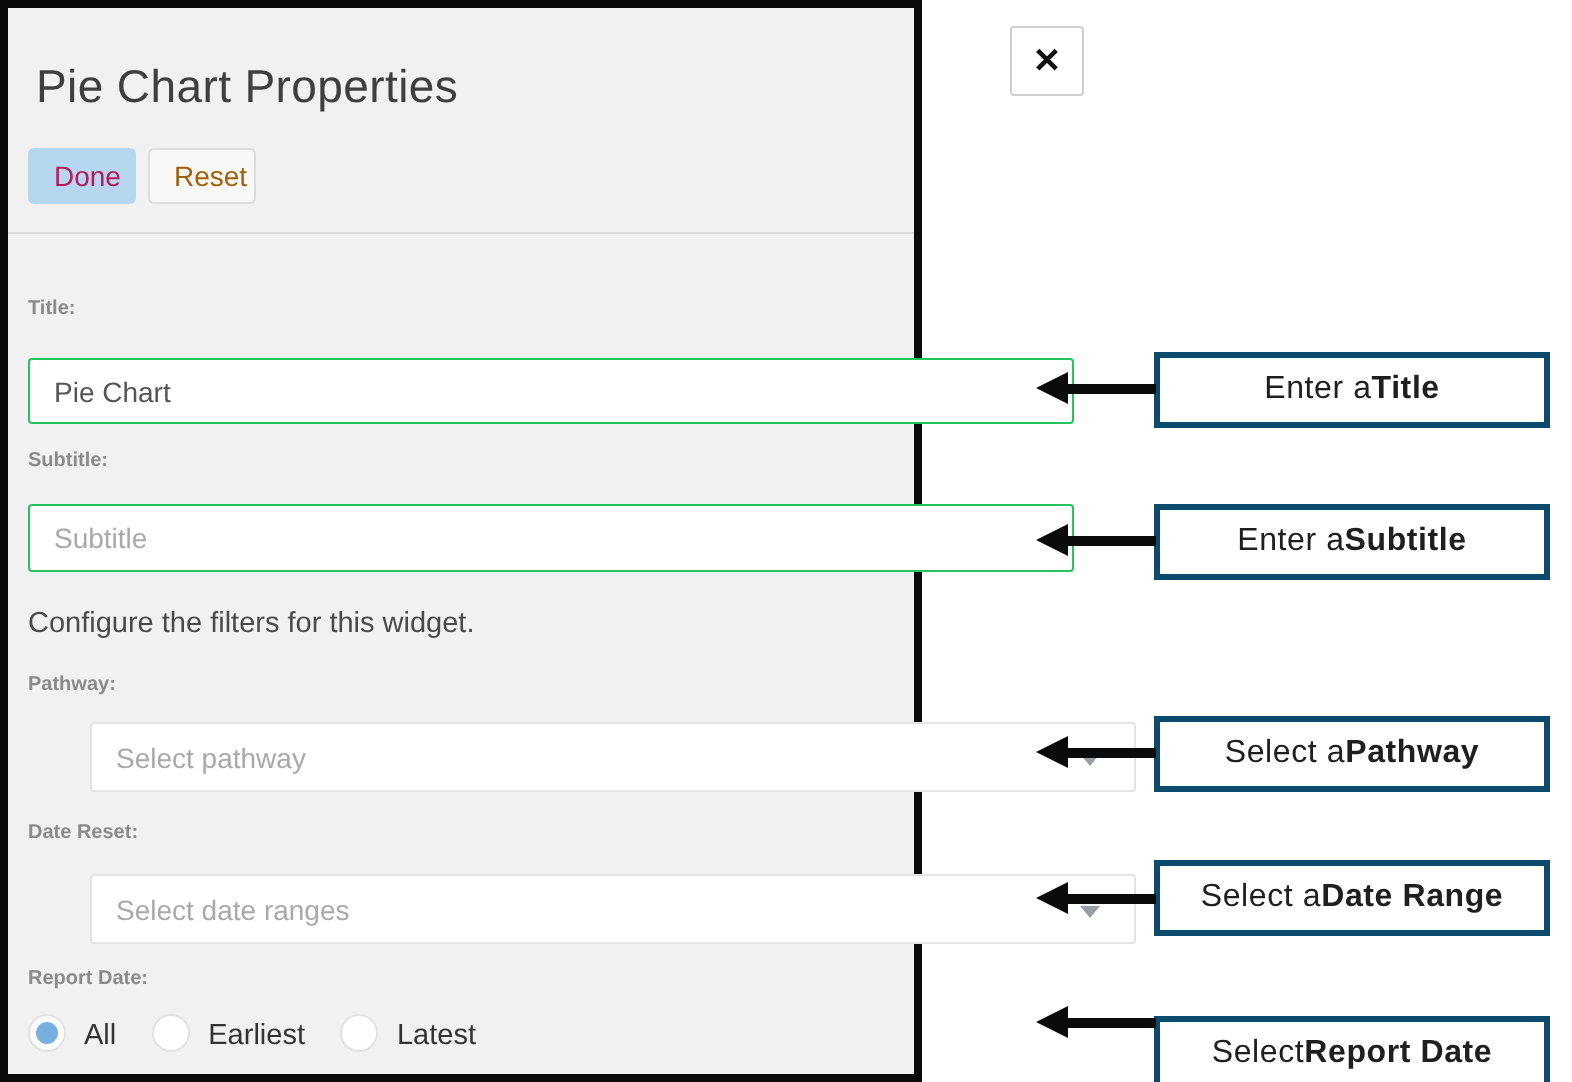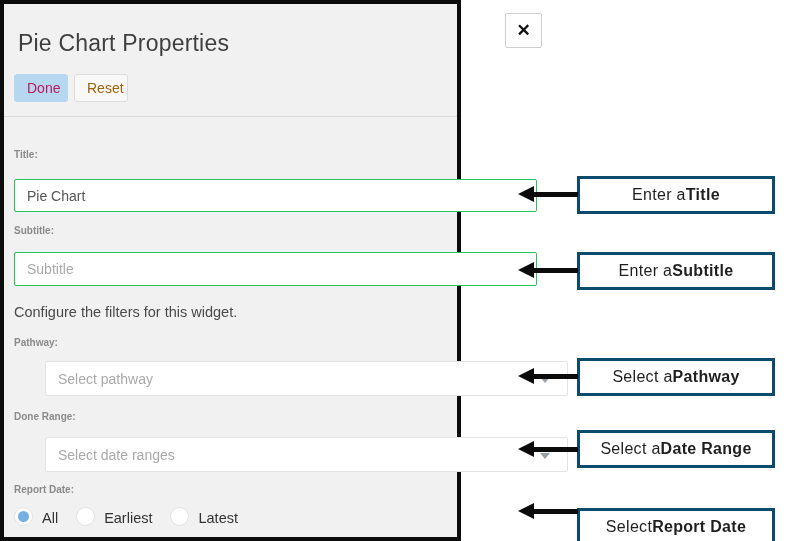--- a/index.html
+++ b/index.html
@@ -112,21 +112,21 @@
     <input class="text-input" style="top: 248px; height: 34px;" placeholder="Subtitle">
 
     <div class="note">Configure the filters for this widget.</div>
 
     <div class="field-label" style="top:333px">Pathway:</div>
     <div class="select" style="top:357px">
       <span class="ph">Select pathway</span>
       <span class="caret"></span>
     </div>
 
-    <div class="field-label" style="top:407px">Done Range:</div>
+    <div class="field-label" style="top:407px">Date Reset:</div>
     <div class="select" style="top:433px">
       <span class="ph">Select date ranges</span>
       <span class="caret"></span>
     </div>
 
     <div class="field-label" style="top:480px">Report Date:</div>
     <div class="radio-row">
       <span class="radio-item">
         <span class="radio selected"></span>
         <span class="radio-label">All</span>

